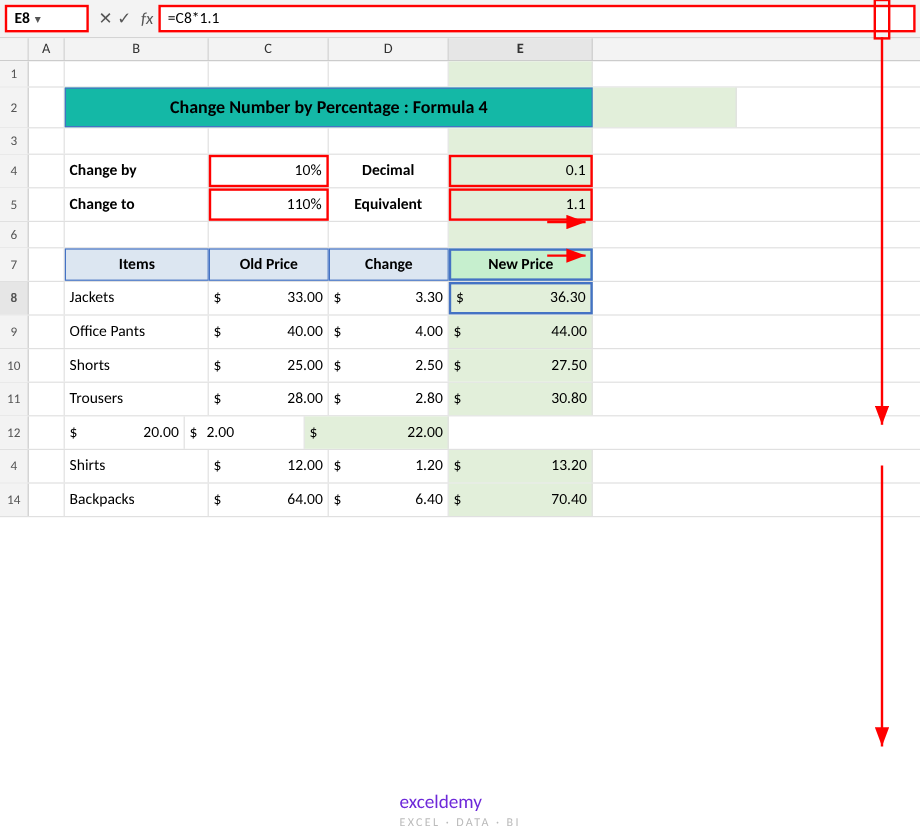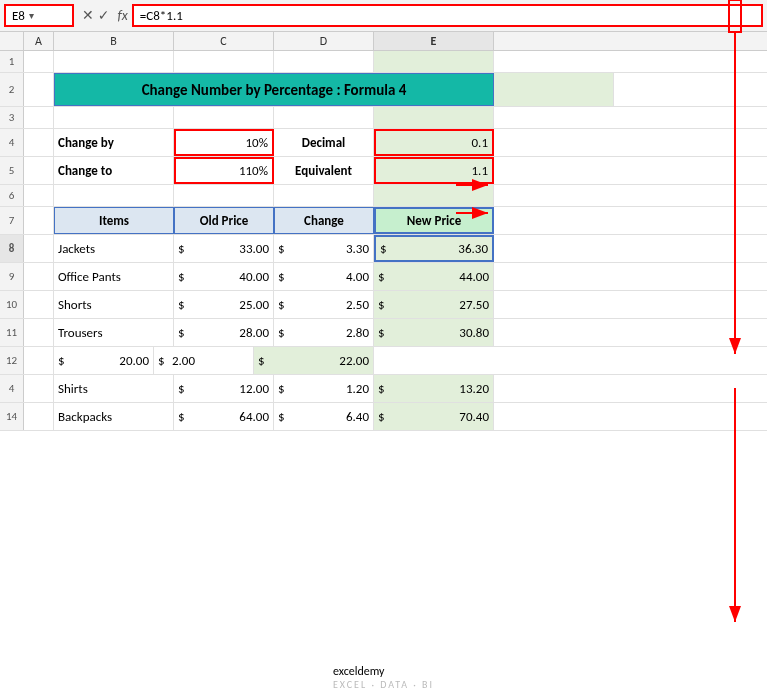--- a/index.html
+++ b/index.html
@@ -26,21 +26,21 @@
     .cell-ref-box {
       border: 2px solid #ff0000;
       padding: 2px 6px;
       font-size: 13px;
       background: white;
       width: 70px;
       display: flex;
       align-items: center;
       gap: 4px;
     }
-    .cell-ref-text { font-weight: normal; text-align: center; }
+    .cell-ref-text { font-weight: bold; text-align: center; }
     .cell-ref-arrow { font-size: 10px; color: #555; }
     .formula-icons {
       display: flex;
       align-items: center;
       gap: 4px;
       padding: 0 4px;
       color: #666;
       font-size: 14px;
     }
     .formula-icon { cursor: pointer; color: #555; }
@@ -458,18 +458,18 @@
     <line x1="456" y1="213" x2="488" y2="213" stroke="#ff0000" stroke-width="2" marker-end="url(#arrowhead)"></line>
 
     <line x1="735" y1="31" x2="735" y2="354" stroke="#ff0000" stroke-width="2" marker-end="url(#arrowhead)"></line>
 
     <line x1="735" y1="388" x2="735" y2="622" stroke="#ff0000" stroke-width="2" marker-end="url(#arrowhead)"></line>
 
     <rect x="729" y="0" width="12" height="32" fill="none" stroke="#ff0000" stroke-width="2"></rect>
   </svg>
 
   <div class="watermark">
-    <span style="color:#000000; font-size:12px;">exceldemy</span>
+    <span style="color:#6d28d9; font-size:16px;">exceldemy</span>
     <br>
     <span style="font-size:10px; color:#bbb; letter-spacing:2px;">EXCEL · DATA · BI</span>
   </div>
 
 </div>
 
 </body></html>

